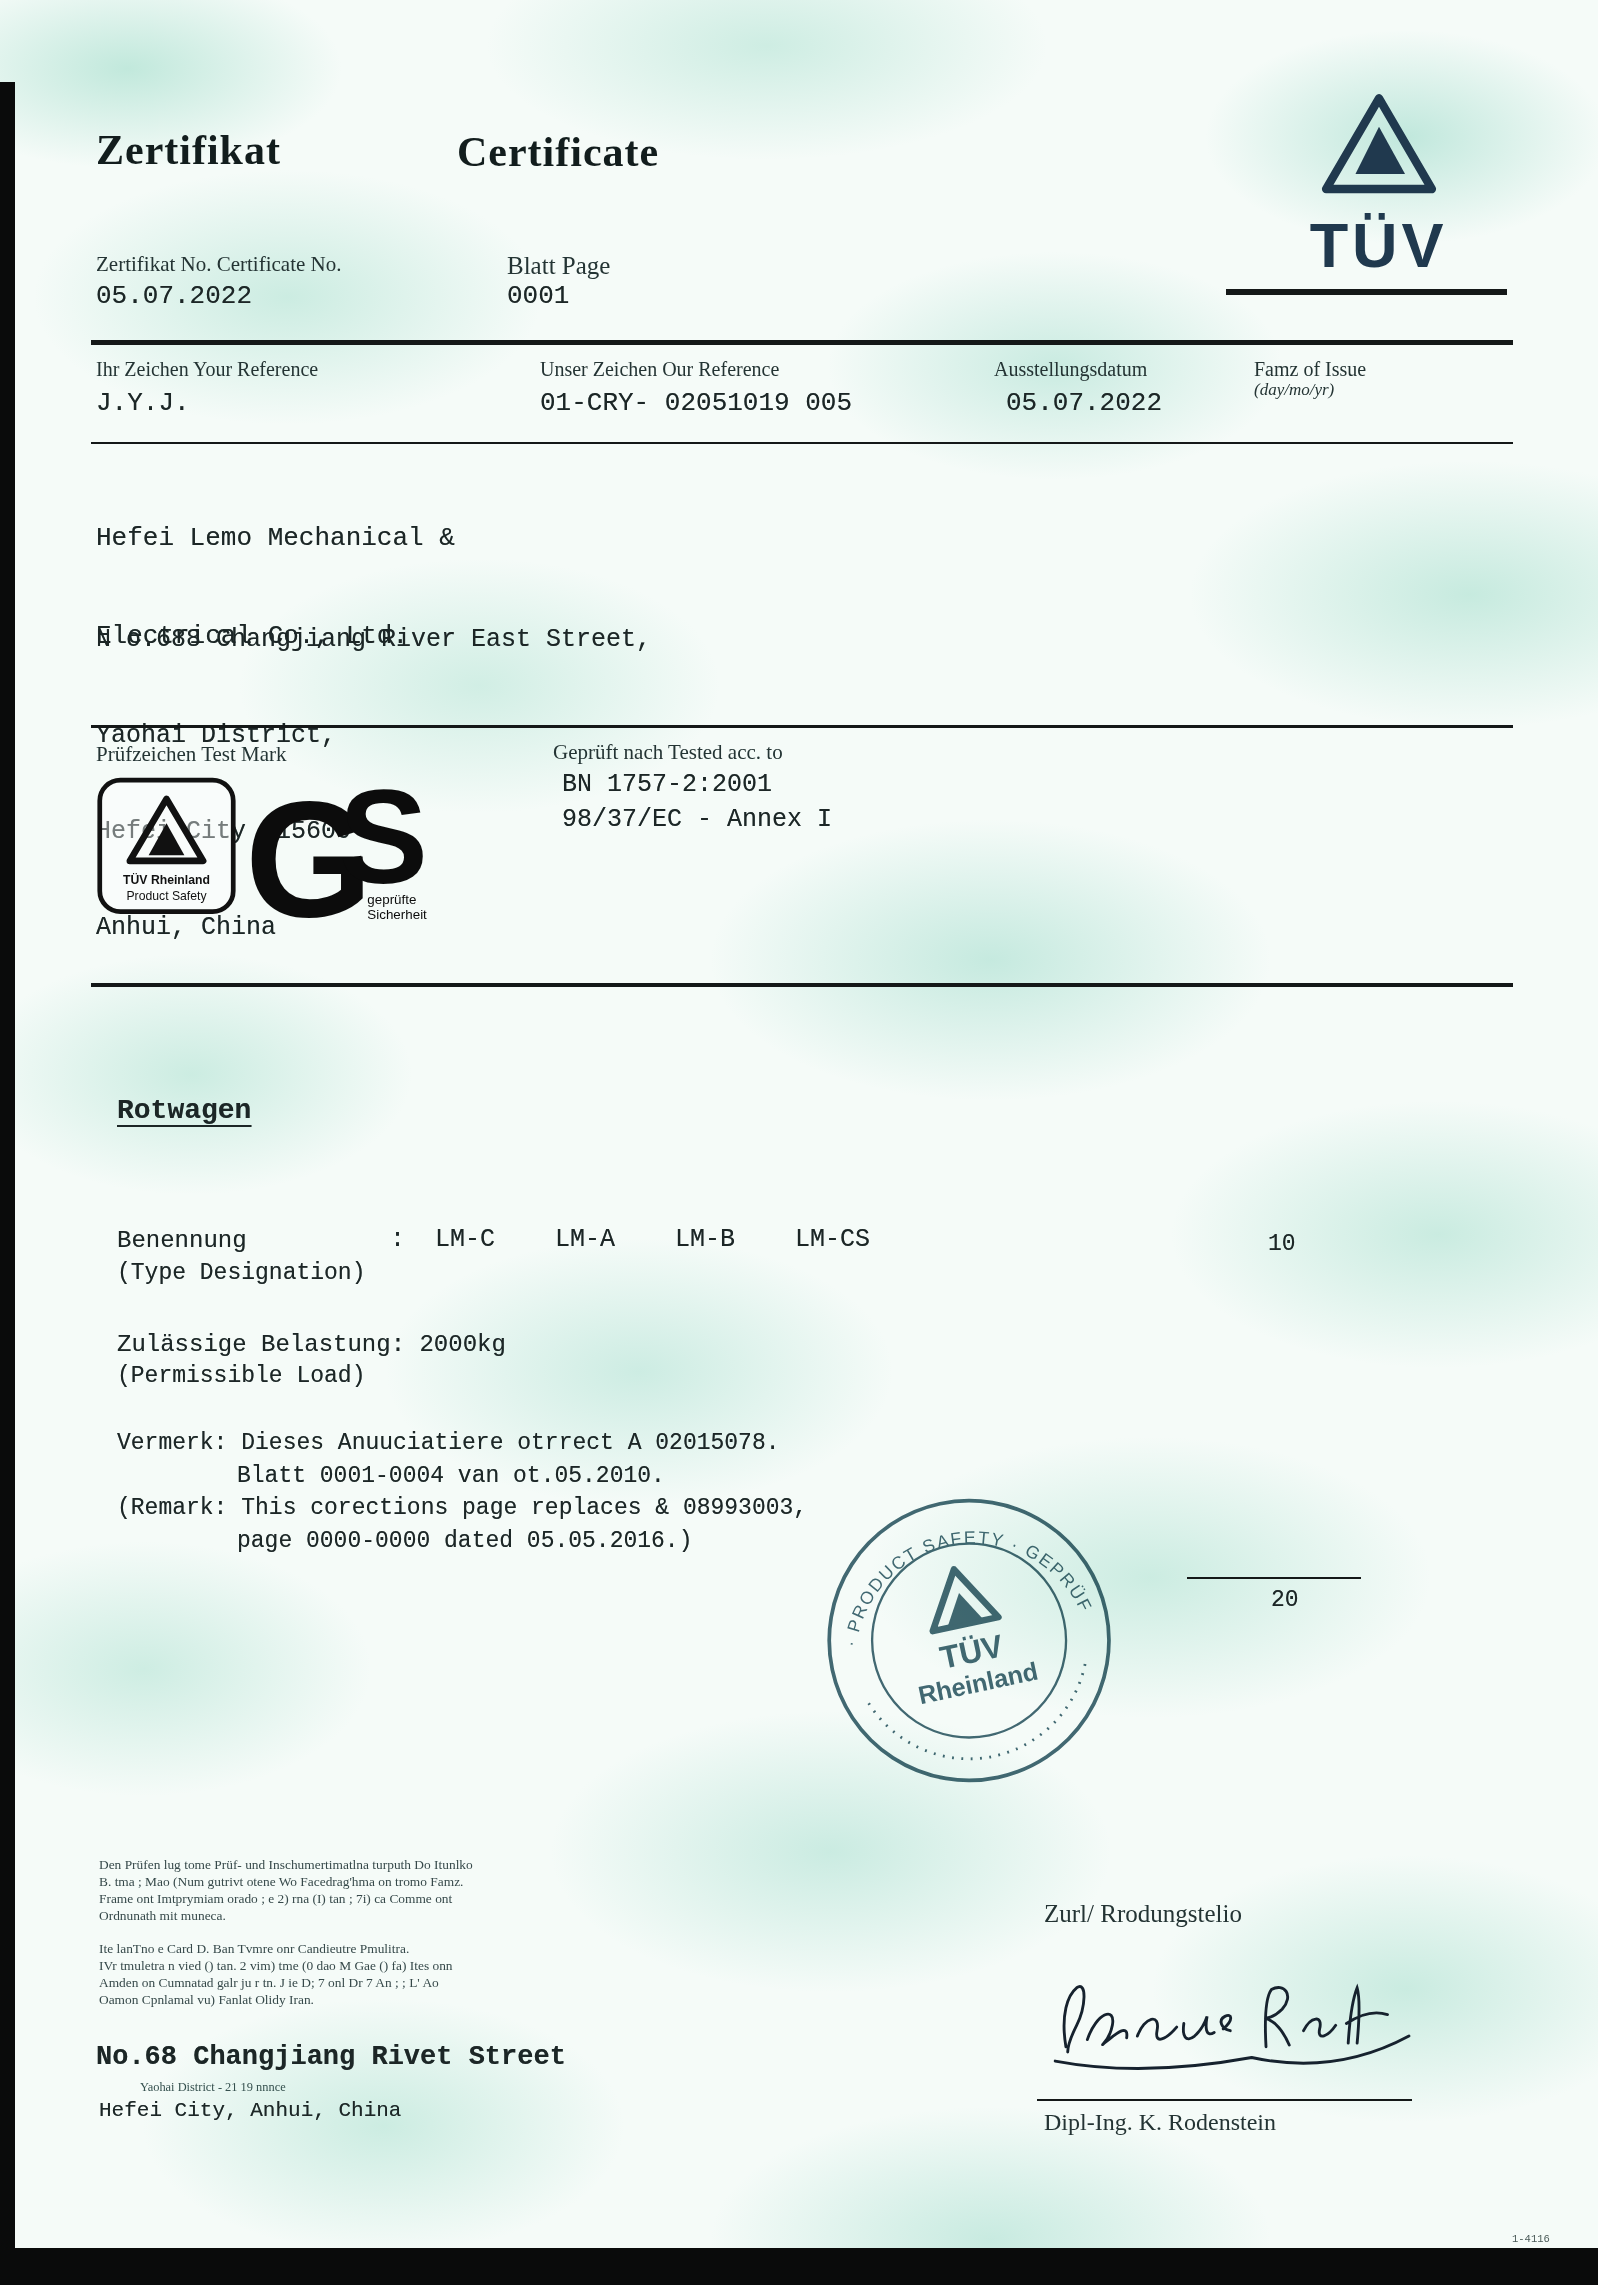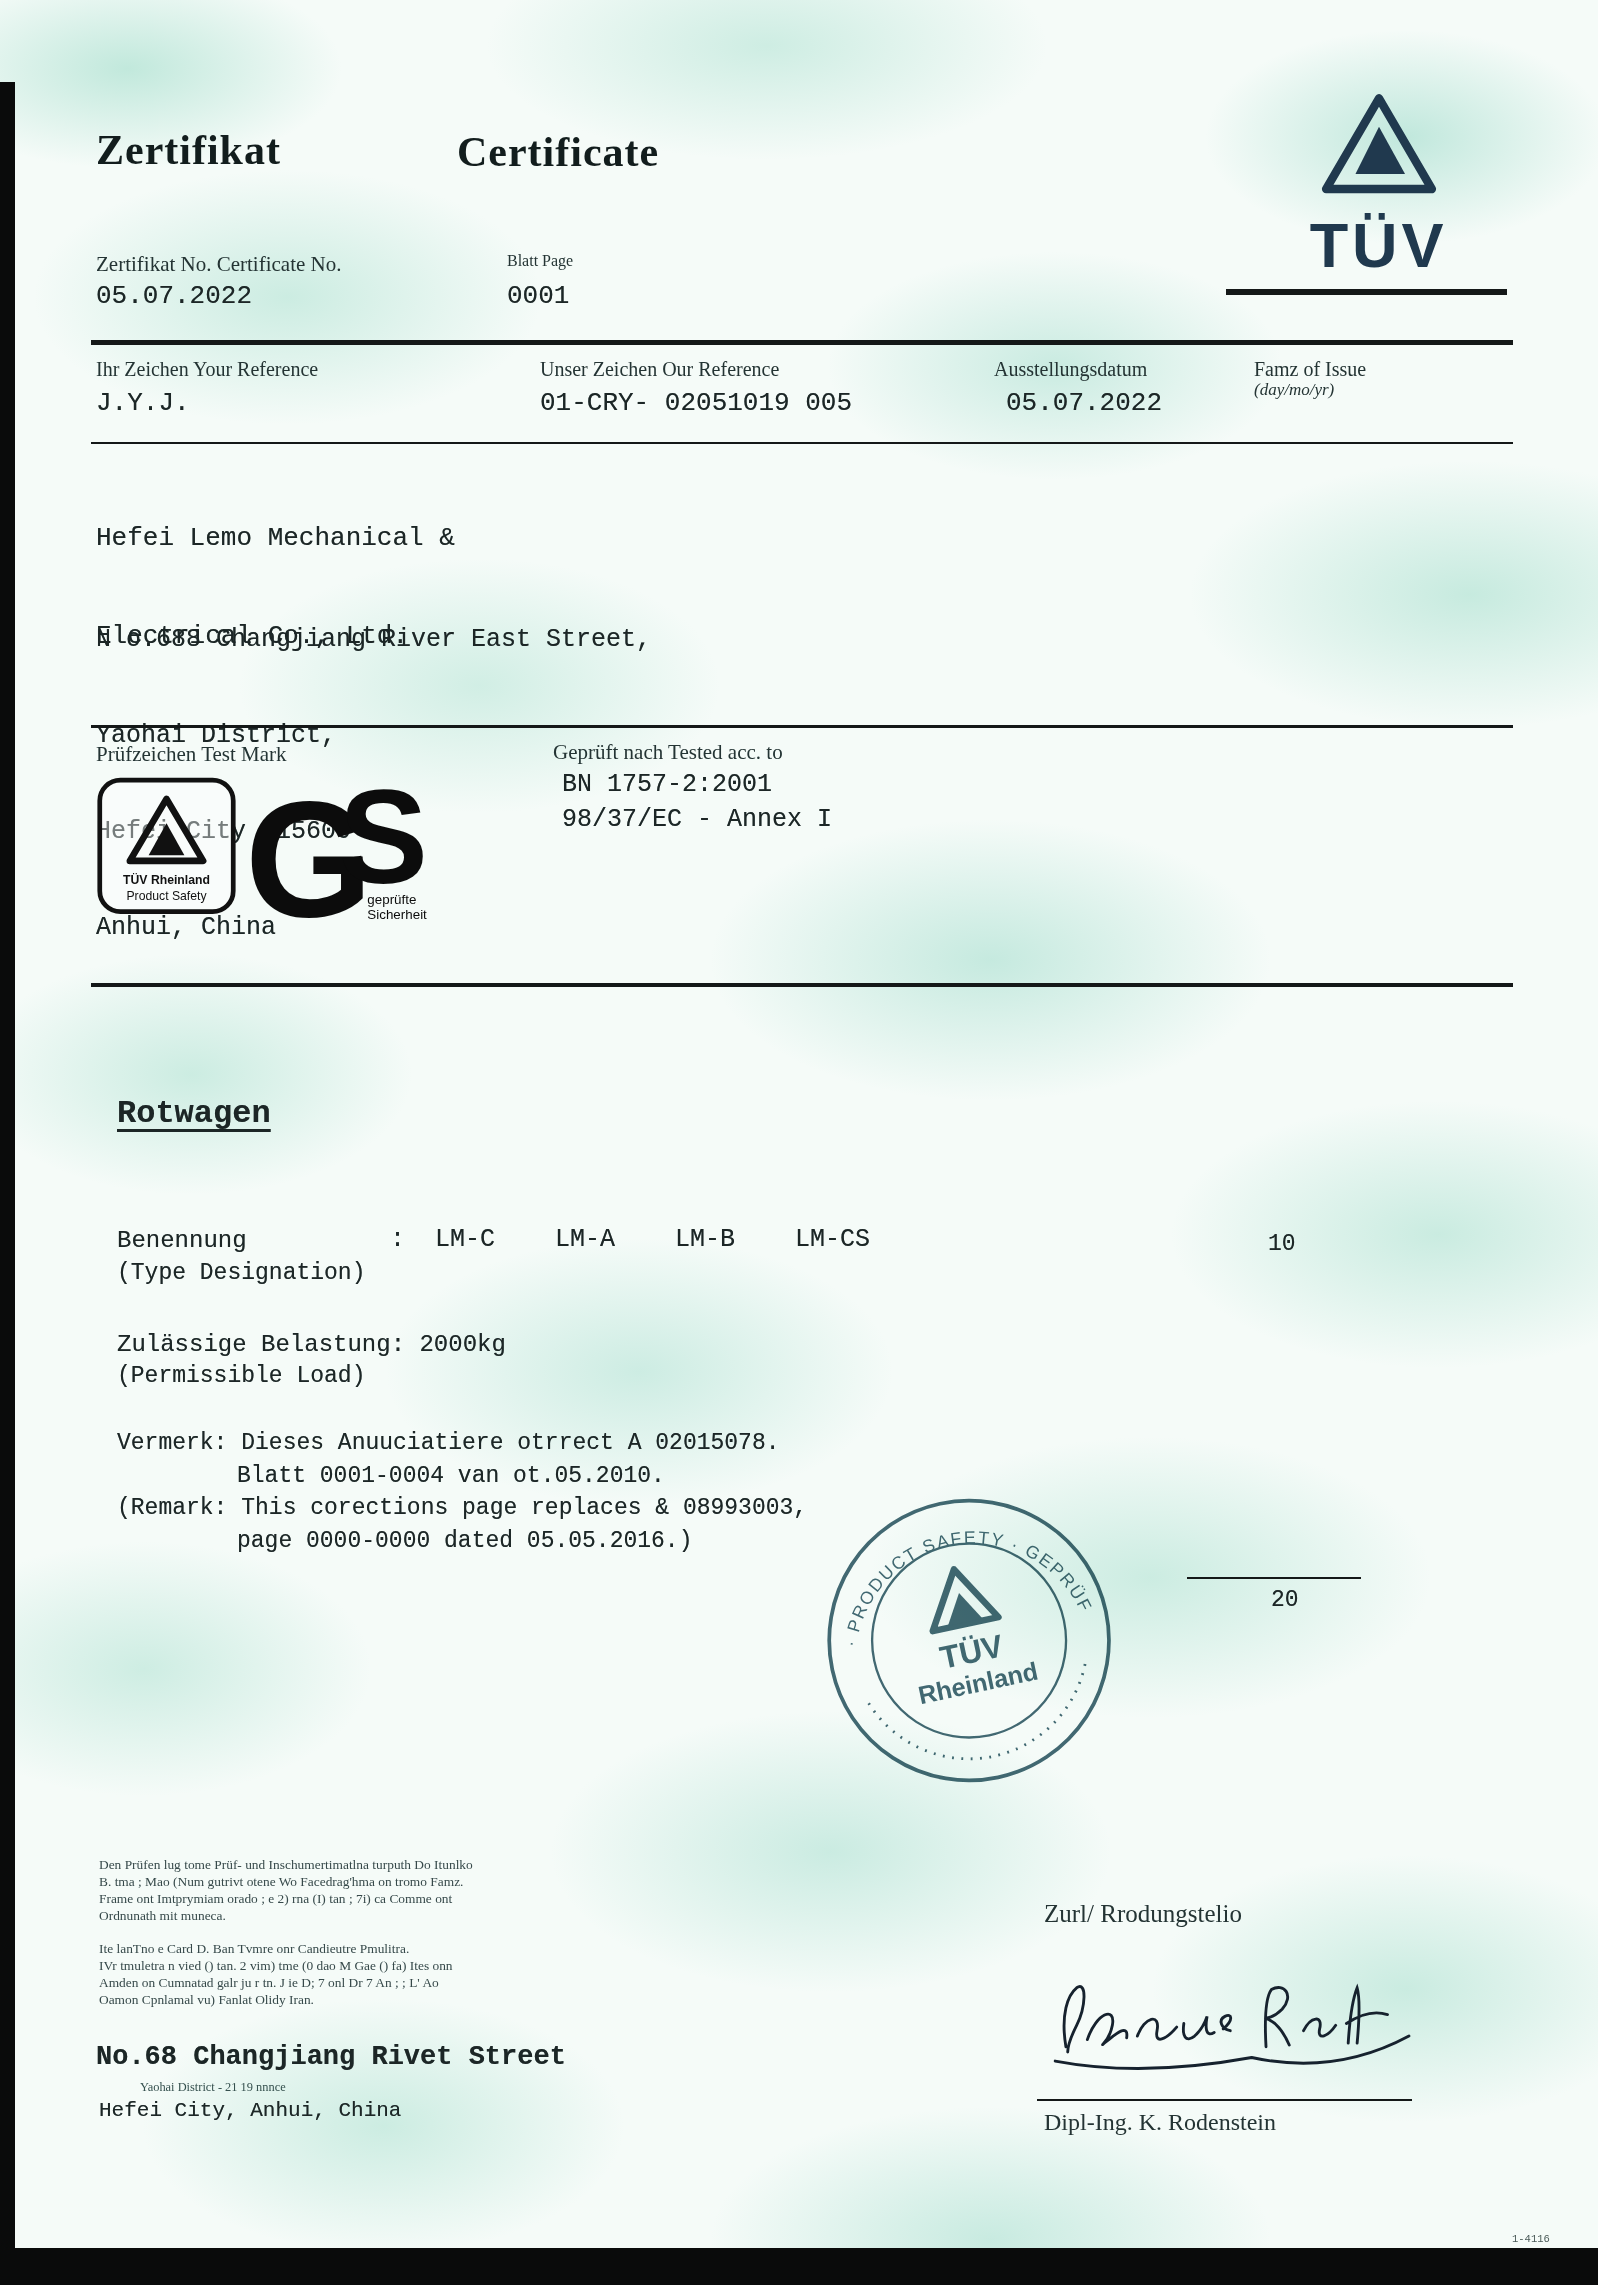--- a/index.html
+++ b/index.html
@@ -54,21 +54,21 @@
     <svg width="126" height="113" viewBox="0 0 150 130">
       <path d="M75,10 L138,118 L12,118 Z" fill="none" stroke="#20394e" stroke-width="10" stroke-linejoin="round"></path>
       <path d="M75,44 L106,100 L47,100 Z" fill="#20394e"></path>
     </svg>
     <div class="tuv-word">TÜV</div>
   </div>
   <div class="rule" style="left:1226px; top:289px; width:281px; height:5.7px;"></div>
 
   <div class="abs lbl" style="left:96px; top:252px; font-size:21px;">Zertifikat No. Certificate No.</div>
   <div class="abs mono" style="left:96px; top:281px; font-size:26px;">05.07.2022</div>
-  <div class="abs lbl" style="left:507px; top:252px; font-size:16px;">Blatt Page</div>
+  <div class="abs lbl" style="left:507px; top:252px; font-size:25px;">Blatt Page</div>
   <div class="abs mono" style="left:507px; top:281px; font-size:26px;">0001</div>
 
   <div class="rule" style="left:91px; top:340px; width:1422px; height:4.8px;"></div>
 
   <div class="abs lbl" style="left:96px; top:358px; font-size:20px;">Ihr Zeichen Your Reference</div>
   <div class="abs lbl" style="left:540px; top:358px; font-size:20px;">Unser Zeichen Our Reference</div>
   <div class="abs lbl" style="left:994px; top:358px; font-size:20px;">Ausstellungsdatum</div>
   <div class="abs lbl" style="left:1254px; top:358px; font-size:20px;">Famz of Issue</div>
   <div class="abs lbl" style="left:1254px; top:380px; font-size:17px; font-style:italic;">(day/mo/yr)</div>
 
@@ -110,21 +110,21 @@
     <svg width="195" height="157" viewBox="0 0 204 164">
       <text x="0" y="150" font-family="Liberation Sans, sans-serif" font-size="172" font-weight="bold" fill="#0c0c0c">G</text>
       <text x="98" y="116" font-family="Liberation Sans, sans-serif" font-size="140" font-weight="bold" fill="#0c0c0c">S</text>
       <text x="128" y="138" font-family="Liberation Sans, sans-serif" font-size="14" fill="#0c0c0c">geprüfte</text>
       <text x="128" y="154" font-family="Liberation Sans, sans-serif" font-size="14" fill="#0c0c0c">Sicherheit</text>
     </svg>
   </div>
 
   <div class="rule" style="left:91px; top:983px; width:1422px; height:3.8px;"></div>
 
-  <div class="abs mono underlined" style="left:117px; top:1095px; font-size:32px; font-weight:bold;">Rotwagen</div>
+  <div class="abs mono underlined" style="left:117px; top:1095px; font-size:28px; font-weight:bold;">Rotwagen</div>
 
   <div class="abs mono" style="left:117px; top:1227px; font-size:24px;">Benennung</div>
   <div class="abs mono" style="left:390px; top:1225px; font-size:25px;">:  LM-C    LM-A    LM-B    LM-CS</div>
   <div class="abs mono" style="left:1268px; top:1231px; font-size:23px;">10</div>
   <div class="abs mono" style="left:117px; top:1260px; font-size:23px;">(Type Designation)</div>
 
   <div class="abs mono" style="left:117px; top:1331px; font-size:24px;">Zulässige Belastung: 2000kg</div>
   <div class="abs mono" style="left:117px; top:1363px; font-size:23px;">(Permissible Load)</div>
 
   <div class="abs mono" style="left:117px; top:1430px; font-size:23px;">Vermerk: Dieses Anuuciatiere otrrect A 02015078.</div>

